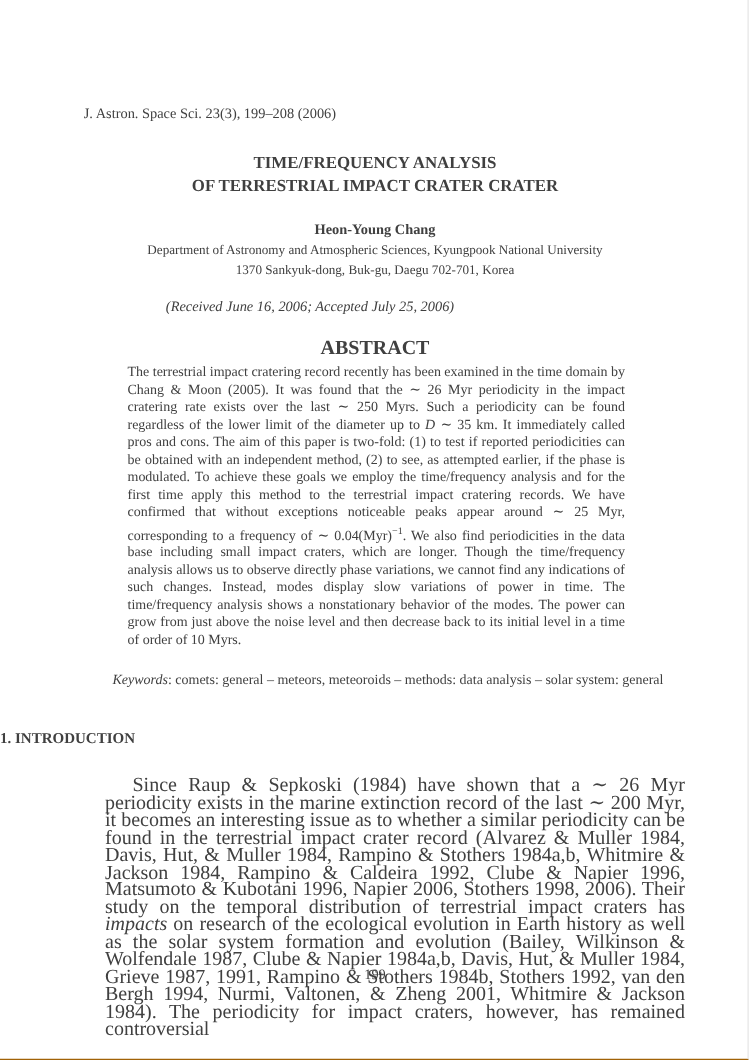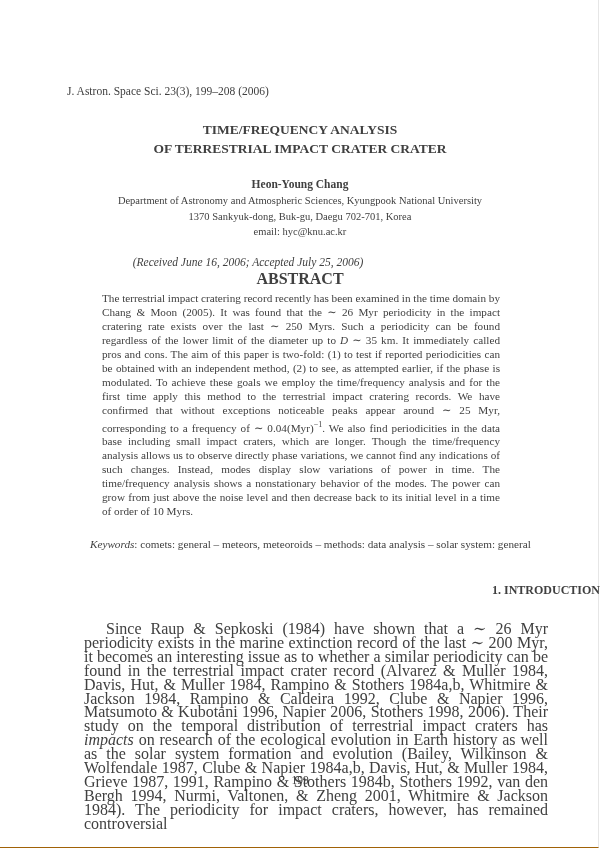--- a/index.html
+++ b/index.html
@@ -11,28 +11,28 @@
     font-family: "Liberation Serif", "DejaVu Serif", serif;
   }
   .journal { position: absolute; left: 67px; top: 85px; font-size: 11.5px; }
   .title { position: absolute; left: 0; width: 600px; top: 120px; text-align: center;
            font-weight: bold; font-size: 13.5px; line-height: 19px; }
   .author { position: absolute; left: 0; width: 600px; top: 178px; text-align: center;
             font-weight: bold; font-size: 11.5px; }
   .affil { position: absolute; left: 0; width: 600px; top: 193px; text-align: center;
            font-size: 10.5px; line-height: 15.5px; }
   .received { position: absolute; left: 0; width: 496px; top: 240px; text-align: center;
-              font-style: italic; font-size: 11.5px; margin-top: 16px; }
+              font-style: italic; font-size: 11.5px; }
   .abs-head { position: absolute; left: 0; width: 600px; top: 270px; text-align: center;
               font-weight: bold; font-size: 16px; }
   .abstract { position: absolute; left: 102px; width: 398px; top: 292px;
               font-size: 11.2px; line-height: 13.95px; text-align: justify; margin: 0; }
   .keywords { position: absolute; left: 68px; width: 464px; top: 537px;
               font-size: 11.2px; line-height: 14px; text-align: justify; text-indent: 22px; margin: 0; }
-  .sec-head { position: absolute; left: 0; width: 600px; top: 583px; text-align: right;
+  .sec-head { position: absolute; left: 0; width: 600px; top: 583px; text-align: left;
               font-weight: bold; font-size: 12px; }
   .intro { position: absolute; left: 68px; width: 464px; top: 606px;
            font-size: 16px; line-height: 13.9px; text-align: justify; text-indent: 22px; margin: 16px; }
   .pagenum { position: absolute; left: 0; width: 600px; top: 774px; text-align: center; font-size: 11.5px; }
   em { font-style: italic; }
   sup { font-size: 8px; }
 </style>
 </head>
 <body>
 
@@ -42,21 +42,20 @@
   <div class="title">
     <div>TIME/FREQUENCY ANALYSIS</div>
     <div>OF TERRESTRIAL IMPACT CRATER CRATER</div>
   </div>
 
   <div class="author">Heon-Young Chang</div>
 
   <div class="affil">
     <div>Department of Astronomy and Atmospheric Sciences, Kyungpook National University</div>
     <div>1370 Sankyuk-dong, Buk-gu, Daegu 702-701, Korea</div>
-    <div>email: hyc@knu.ac.kr</div>
   </div>
 
   <div class="received">(Received June 16, 2006; Accepted July 25, 2006)</div>
 
   <div class="abs-head">ABSTRACT</div>
 
   <p class="abstract"><span>The terrestrial impact cratering record recently has been examined in the time domain by Chang &amp; Moon (2005). It was found that the ∼ 26 Myr periodicity in the impact cratering rate exists over the last ∼ 250 Myrs. Such a periodicity can be found regardless of the lower limit of the diameter up to </span><em>D</em><span> ∼ 35 km. It immediately called pros and cons. The aim of this paper is two-fold: (1) to test if reported periodicities can be obtained with an independent method, (2) to see, as attempted earlier, if the phase is modulated. To achieve these goals we employ the time/frequency analysis and for the first time apply this method to the terrestrial impact cratering records. We have confirmed that without exceptions noticeable peaks appear around ∼ 25 Myr, corresponding to a frequency of ∼ 0.04(Myr)</span><sup>−1</sup><span>. We also find periodicities in the data base including small impact craters, which are longer. Though the time/frequency analysis allows us to observe directly phase variations, we cannot find any indications of such changes. Instead, modes display slow variations of power in time. The time/frequency analysis shows a nonstationary behavior of the modes. The power can grow from just above the noise level and then decrease back to its initial level in a time of order of 10 Myrs.</span></p>
 
   <p class="keywords"><em>Keywords</em><span>: comets: general – meteors, meteoroids – methods: data analysis – solar system: general</span></p>
 

